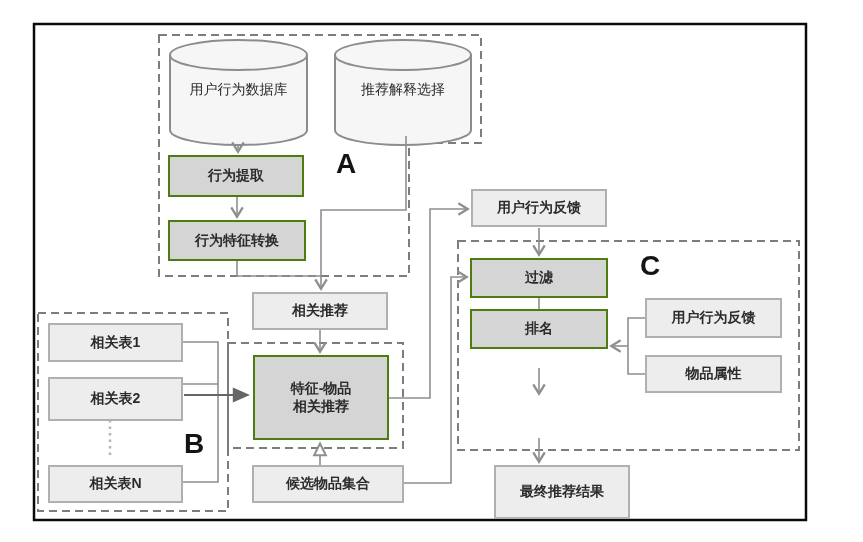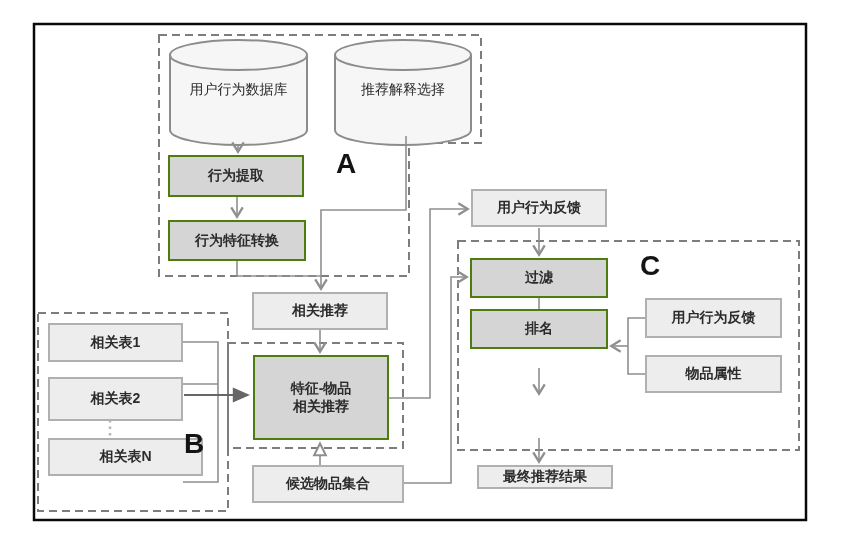--- a/index.html
+++ b/index.html
@@ -89,23 +89,23 @@
   <div class="node proc" style="left:253px;top:355px;width:136px;height:85px">特征-物品
 相关推荐</div>
   <div class="node proc" style="left:168px;top:220px;width:138px;height:41px">行为特征转换</div>
   <div class="node proc" style="left:470px;top:258px;width:138px;height:40px">过滤</div>
   <div class="node proc" style="left:470px;top:309px;width:138px;height:40px">排名</div>
 
   <div class="node lite" style="left:252px;top:292px;width:136px;height:38px">相关推荐</div>
   <div class="node lite" style="left:471px;top:189px;width:136px;height:38px">用户行为反馈</div>
   <div class="node lite" style="left:48px;top:323px;width:135px;height:39px">相关表1</div>
   <div class="node lite" style="left:48px;top:377px;width:135px;height:44px">相关表2</div>
-  <div class="node lite" style="left:48px;top:438px;width:155px;height:38px">相关表N</div>
+  <div class="node lite" style="left:48px;top:465px;width:135px;height:38px">相关表N</div>
   <div class="node lite" style="left:252px;top:465px;width:152px;height:38px">候选物品集合</div>
-  <div class="node lite" style="left:477px;top:465px;width:136px;height:24px">最终推荐结果</div>
+  <div class="node lite" style="left:494px;top:465px;width:136px;height:54px">最终推荐结果</div>
   <div class="node lite" style="left:645px;top:298px;width:137px;height:40px">用户行为反馈</div>
   <div class="node lite" style="left:645px;top:355px;width:137px;height:38px">物品属性</div>
 
   <div class="section-label" style="left:326px;top:146px;width:40px;height:36px">A</div>
   <div class="section-label" style="left:174px;top:426px;width:40px;height:36px">B</div>
   <div class="section-label" style="left:630px;top:248px;width:40px;height:36px">C</div>
 
 </div>
 
 </body></html>

